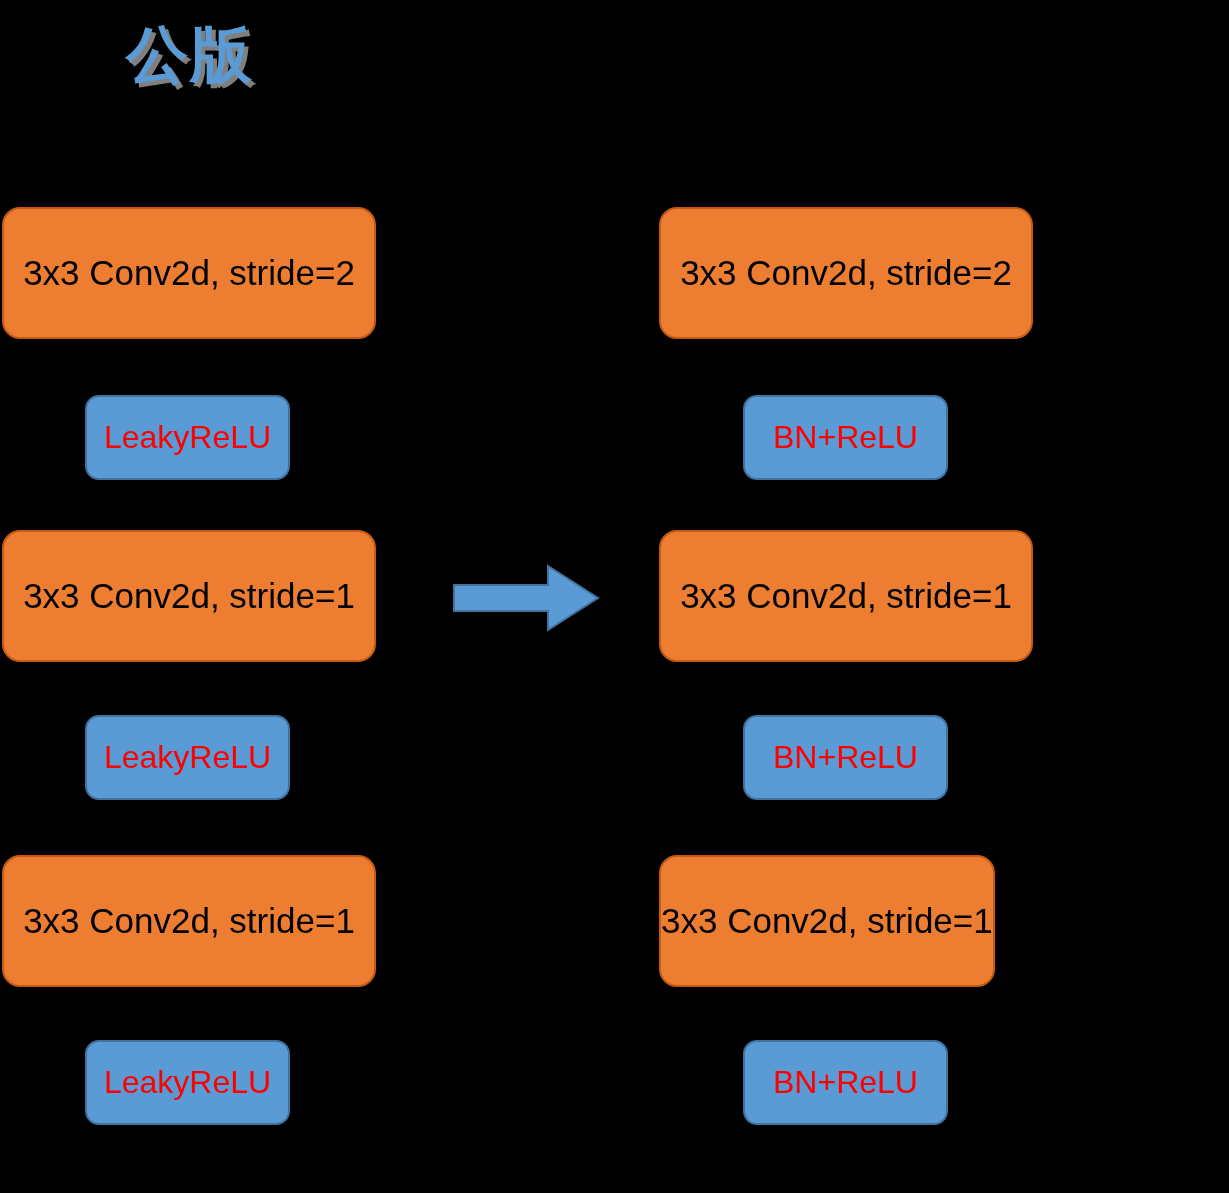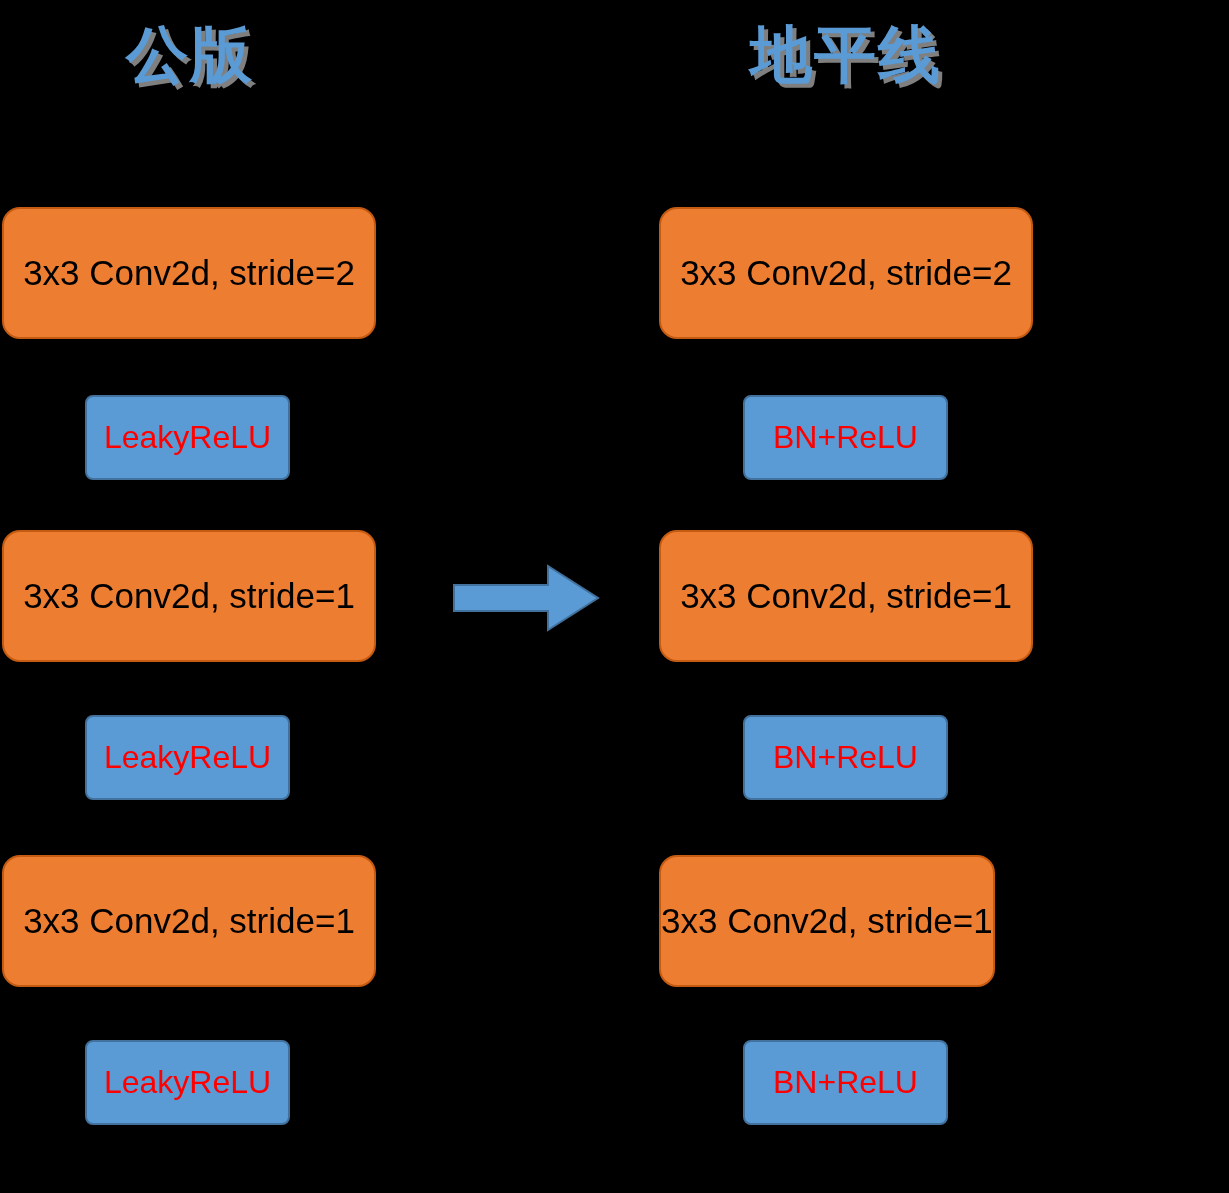--- a/index.html
+++ b/index.html
@@ -54,21 +54,21 @@
     border: 2px solid #C55A11;
     color: #000000;
     font-size: 35px;
   }
 
   .node.act {
     background: #5B9BD5;
     border: 2px solid #41719C;
     color: #FF0000;
     font-size: 32px;
-    border-radius: 8px;
+    border-radius: 14px;
   }
 
   
   #conv-l-1 { left: 2px;  top: 207px;  width: 374px; height: 132px; }
   #act-l-1  { left: 85px; top: 395px;  width: 205px; height: 85px;  }
   #conv-l-2 { left: 2px;  top: 530px;  width: 374px; height: 132px; }
   #act-l-2  { left: 85px; top: 715px;  width: 205px; height: 85px;  }
   #conv-l-3 { left: 2px;  top: 855px;  width: 374px; height: 132px; }
   #act-l-3  { left: 85px; top: 1040px; width: 205px; height: 85px;  }
 
@@ -89,21 +89,20 @@
     height: 70px;
   }
 </style>
 </head>
 <body>
 
 <div id="canvas">
 
   <div class="col-title" id="title-left">公版</div>
 
-  <div class="col-title" id="title-right">地平线</div>
 
   <div class="node conv" id="conv-l-1">3x3 Conv2d, stride=2</div>
 
   <div class="node act" id="act-l-1">LeakyReLU</div>
 
   <div class="node conv" id="conv-l-2">3x3 Conv2d, stride=1</div>
 
   <div class="node act" id="act-l-2">LeakyReLU</div>
 
   <div class="node conv" id="conv-l-3">3x3 Conv2d, stride=1</div>

